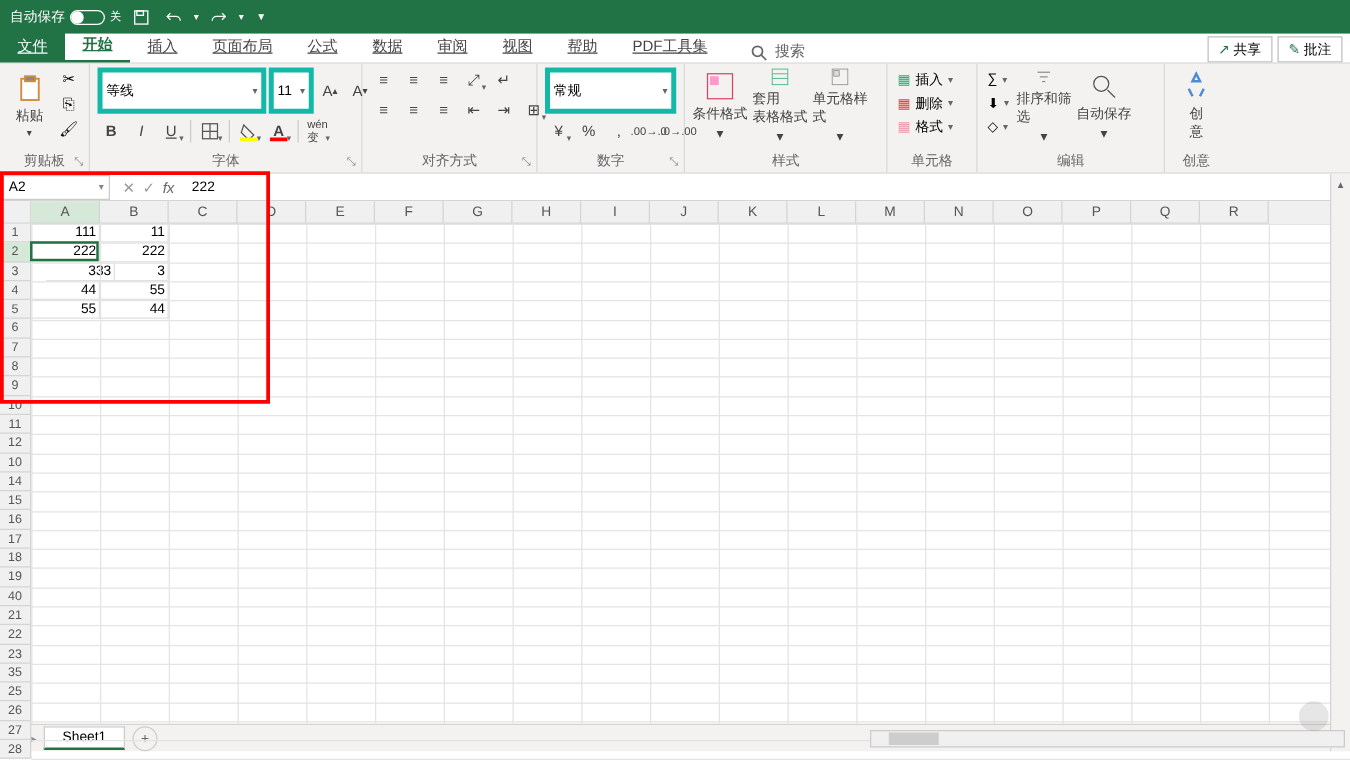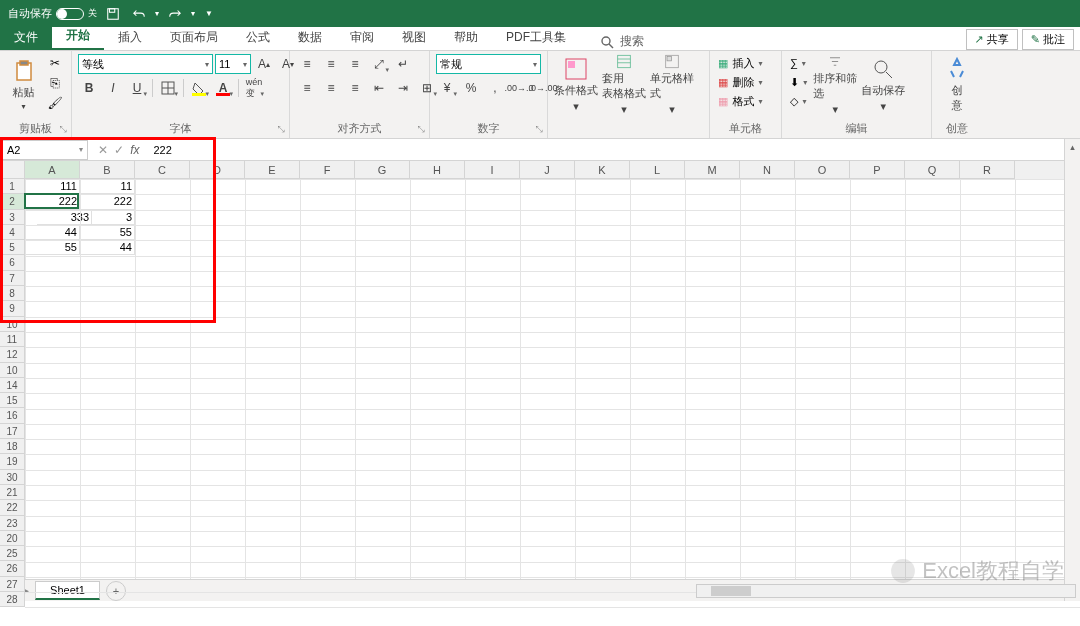--- a/index.html
+++ b/index.html
@@ -9,37 +9,37 @@
 .autosave { display:flex; align-items:center; gap:4px; font-size:11px; }
 .toggle { width:28px; height:12px; border:1px solid #fff; border-radius:7px; position:relative; }
 .toggle::before{content:"";width:10px;height:10px;background:#fff;border-radius:50%;position:absolute;left:0;top:0;}
 .toggle-label{font-size:9px;}
 .qat-btn { width:20px; height:20px; display:flex; align-items:center; justify-content:center; cursor:pointer; }
 .title-center { flex:1; text-align:center; font-size:12px; }
 .title-right { display:flex; align-items:center; gap:2px; padding-right:4px; }
 .login-btn { background:#fff; color:#333; padding:2px 8px; font-size:11px; margin-right:8px; }
 .win-btn { width:40px; height:27px; display:flex; align-items:center; justify-content:center; cursor:pointer; }
 .tabs { height:24px; background:#fff; display:flex; align-items:flex-end; border-bottom:1px solid #d4d4d4; padding-right:6px;}
-.tab { padding:4px 14px; font-size:12px; color:#444; cursor:pointer; }
+.tab { padding:4px 14px; font-size:12px; color:#444; cursor:pointer;text-decoration:underline; }
 .tab.file { background:#217346; color:#fff; }
 .tab.active { color:#217346; border-bottom:2px solid #217346; font-weight:600; }
 .search-area { display:flex; align-items:center; gap:6px; color:#666; margin-left:20px; }
 .tabs-spacer{flex:1;}
 .share-btn { border:1px solid #c0c0c0; padding:2px 8px; font-size:11px; margin-left:4px; background:#fff; cursor:pointer; display:flex; align-items:center; gap:3px;}
 .ribbon { height:88px; background:#f3f2f1; border-bottom:1px solid #d4d4d4; display:flex; }
 .group { border-right:1px solid #d9d9d9; padding:3px 6px 0 6px; display:flex; flex-direction:column; justify-content:space-between; position:relative;}
 .group-label { text-align:center; font-size:11px; color:#666; padding:2px 0; }
 .group-label .launcher { position:absolute; right:2px; bottom:2px; width:12px; height:12px; font-size:9px; color:#888;}
 .group-body { display:flex; align-items:flex-start; gap:4px; flex:1; }
 .big-btn { display:flex; flex-direction:column; align-items:center; justify-content:center; width:44px; height:62px; cursor:pointer; font-size:11px; color:#444; gap:2px;}
 .big-btn svg,.big-btn .ic { width:24px; height:24px; }
 .mini-col { display:flex; flex-direction:column; gap:2px; }
 .mini-btn { width:20px; height:18px; display:flex; align-items:center; justify-content:center; cursor:pointer; }
 .font-row { display:flex; gap:2px; align-items:center; }
-.combo { height:20px; border:1px solid #14b8a6; background:#fff; display:flex; align-items:center; padding:0 3px; font-size:11px;text-align:center; }
+.combo { height:37px; border:4px solid #14b8a6; background:#fff; display:flex; align-items:center; padding:0 3px; font-size:11px;text-align:center; }
 .combo.font { width:135px; }
 .combo.size { width:36px; }
 .combo .arrow { margin-left:auto; font-size:8px; color:#666; }
 .sq { width:22px; height:20px; display:flex; align-items:center; justify-content:center; cursor:pointer; font-size:12px; color:#444; position:relative;}
 .sq.dd::after{content:"▾";font-size:7px;position:absolute;right:1px;bottom:0;color:#666;}
 .underline-bar{width:14px;height:3px;position:absolute;bottom:2px;left:4px;}
 .combo.numfmt{width:105px;}
 .formula-bar { height:22px; border-bottom:1px solid #d4d4d4; display:flex; align-items:center; background:#fff;}
 .namebox { width:86px; height:20px; border:1px solid #ccc; margin:0 2px; padding:0 4px; display:flex; align-items:center; font-size:11px;}
 .namebox .arrow{margin-left:auto;font-size:8px;color:#888;}
@@ -246,20 +246,21 @@
             <rect x="2" y="2" width="20" height="20"></rect>
             <line x1="2" y1="8" x2="22" y2="8"></line>
             <line x1="2" y1="14" x2="22" y2="14"></line>
           </svg><span style="white-space:pre">套用
 表格格式</span>▾</div>
       <div class="big-btn"><svg class="ic" viewBox="0 0 24 24" fill="none" stroke="#888">
             <rect x="2" y="2" width="20" height="20"></rect>
             <rect x="4" y="4" width="7" height="7" fill="#ddd"></rect>
           </svg><span>单元格样式</span>▾</div>
     </div>
+    <div class="group-label">样式</div>
   </div>
 
   <div class="group" style="width:72px">
     <div class="group-body" style="flex-direction:column;gap:1px;width:100%">
       <div class="menu-item">
           <span style="color:#3a7">▦</span>
           <span>插入</span>
           <span class="dd">▾</span>
         </div>
       <div class="menu-item">
@@ -356,25 +357,25 @@
       <div class="rowhdr">10</div>
       <div class="rowhdr">11</div>
       <div class="rowhdr">12</div>
       <div class="rowhdr">10</div>
       <div class="rowhdr">14</div>
       <div class="rowhdr">15</div>
       <div class="rowhdr">16</div>
       <div class="rowhdr">17</div>
       <div class="rowhdr">18</div>
       <div class="rowhdr">19</div>
-      <div class="rowhdr">30</div>
+      <div class="rowhdr">40</div>
       <div class="rowhdr">21</div>
       <div class="rowhdr">22</div>
       <div class="rowhdr">23</div>
-      <div class="rowhdr">20</div>
+      <div class="rowhdr">35</div>
       <div class="rowhdr">25</div>
       <div class="rowhdr">26</div>
       <div class="rowhdr">27</div>
       <div class="rowhdr">28</div>
     </div>
   <div class="cells" id="cells">
       <div class="cell" style="left: 0px; top: 0px;">111</div>
       <div class="cell" style="left: 55px; top: 0px;">11</div>
       <div class="cell" style="left: 0px; top: 15.3px;">222</div>
       <div class="cell" style="left: 55px; top: 15.3px;">222</div>
@@ -448,14 +449,13 @@
   <span class="st-nav">▸</span>
   <div class="sheet-tab">Sheet1</div>
   <div class="add-sheet">+</div>
   <div class="hscroll"></div>
 </div>
 
 <div class="watermark">
   <svg class="wm-ic" width="26" height="26" viewBox="0 0 24 24" fill="rgba(120,120,120,.45)">
       <circle cx="12" cy="12" r="11"></circle>
     </svg>
-  <span>Excel教程自学</span>
 </div>
 
 </body></html>

